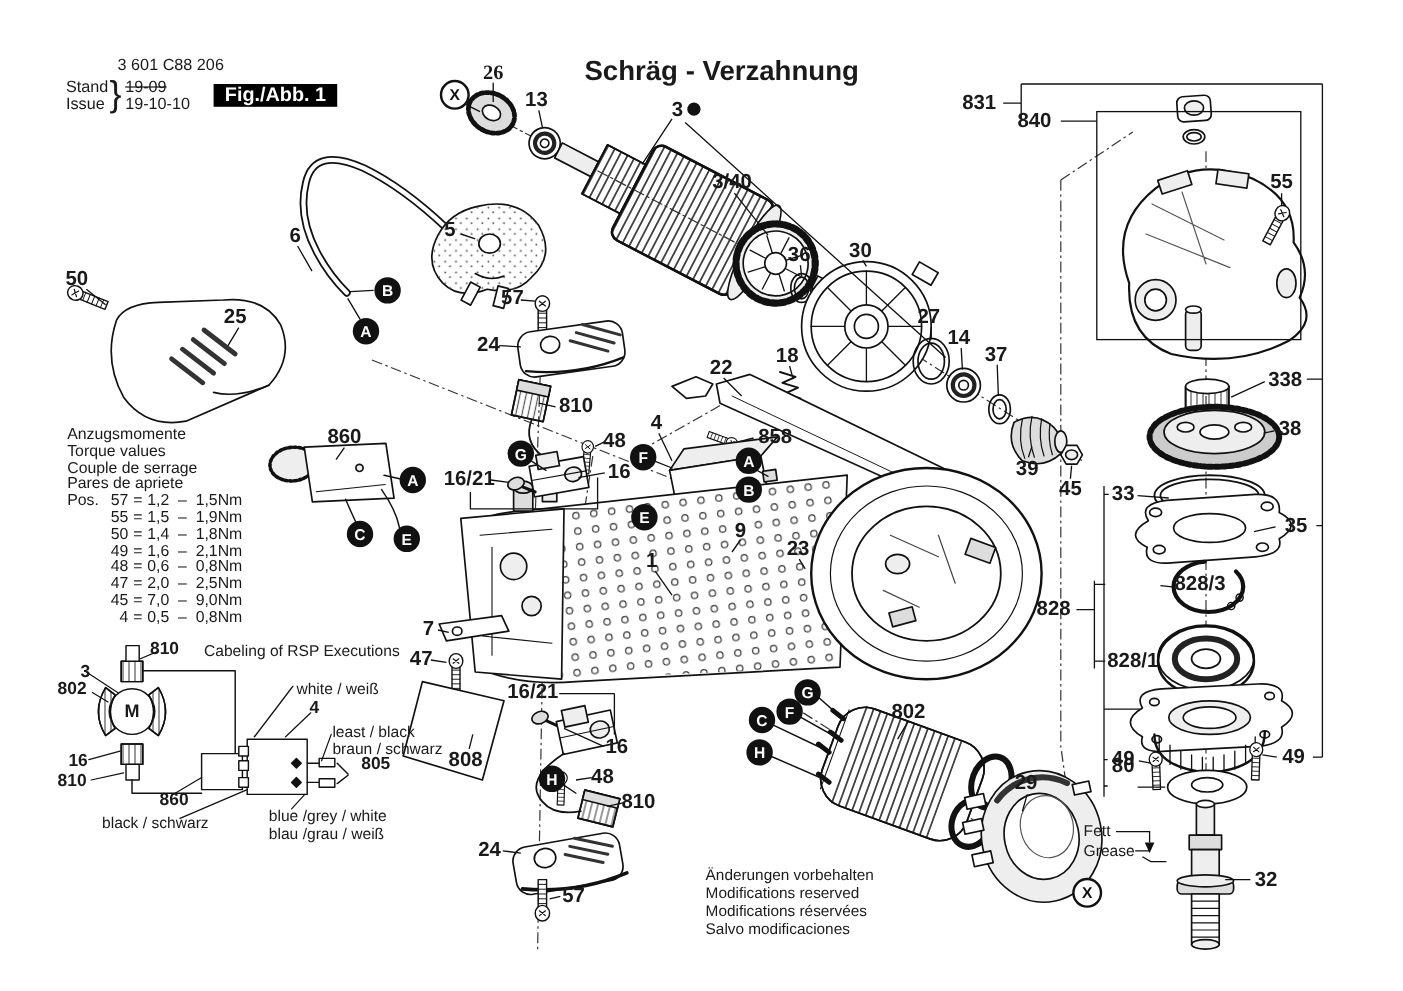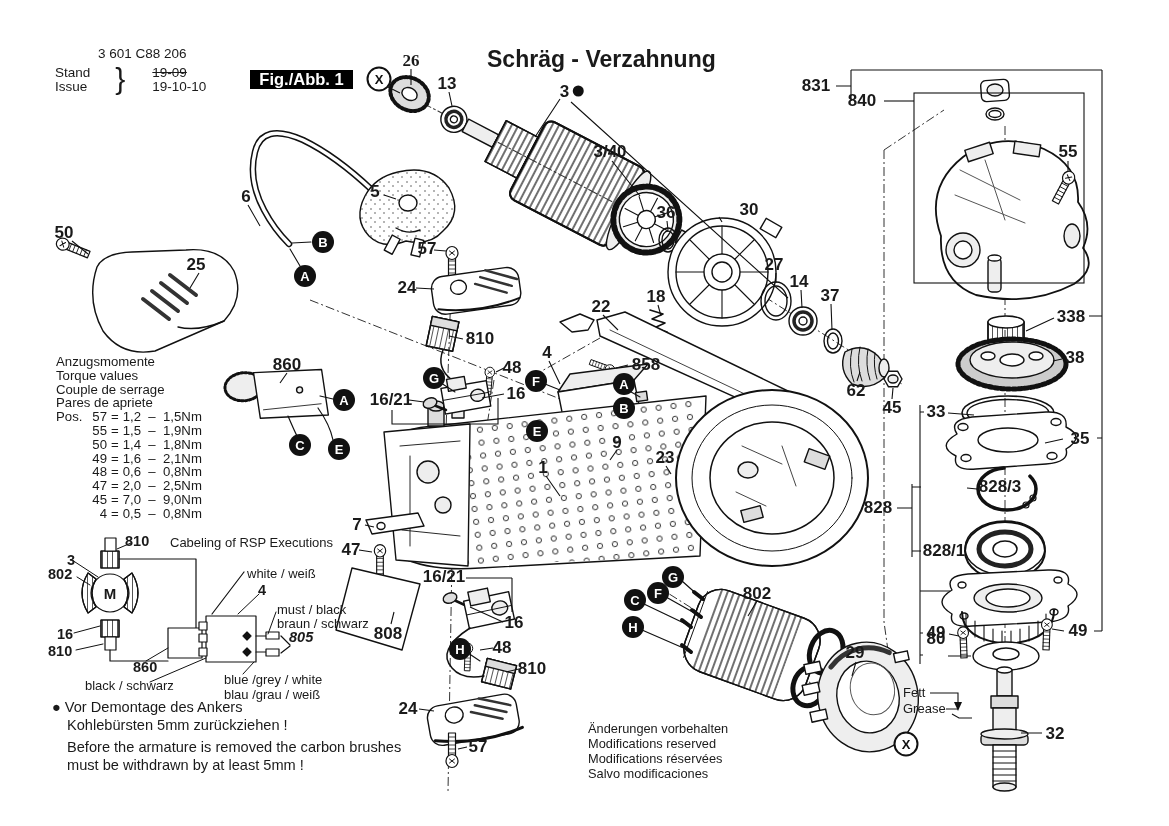--- a/index.html
+++ b/index.html
@@ -14,21 +14,21 @@
                 margin-left:4px;vertical-align:0px;}
   .badge{position:absolute;transform:translate(-50%,-50%);width:22px;height:22px;border-radius:50%;
          background:#111;color:#fff;font-weight:bold;font-size:13px;display:flex;
          align-items:center;justify-content:center;line-height:1;}
   .badge.light{background:#fff;color:#111;border:2px solid #111;width:21px;height:21px;}
   .slabel{position:absolute;font-size:13px;white-space:nowrap;line-height:1.1;}
   .slabel.b{font-weight:bold;font-size:14.5px;}
   #title{position:absolute;left:487px;top:46px;font-size:23px;font-weight:bold;white-space:nowrap;}
   #header{position:absolute;left:55px;top:46px;font-size:13.5px;line-height:15px;}
   .pn{margin-bottom:4px;margin-left:43px;}
-  .hrow{display:flex;align-items:center;gap:24px;}
+  .hrow{display:flex;align-items:center;}
   .hcol div{height:14px;}
   .brace{font-size:30px;font-weight:normal;margin:0 3px 0 1px;line-height:28px;}
   .strike{text-decoration:line-through;}
   .fig-box{background:#000;color:#fff;font-weight:bold;font-size:16.5px;padding:2px 9px;
            margin-left:20px;white-space:nowrap;}
   #torque{position:absolute;left:56px;top:355px;font-size:13.2px;line-height:13.8px;}
   .tq-row{display:flex;white-space:pre;}
   .tq-gutter{display:inline-block;width:29px;}
   .tq-pos{display:inline-block;width:22px;text-align:right;margin-right:4px;}
   .tq-eq{margin-right:4px;}
@@ -463,25 +463,25 @@
       <div class="callout" style="left: 480px; top: 338px;"><span>810</span></div>
       <div class="callout" style="left: 287px; top: 364px;"><span>860</span></div>
       <div class="callout" style="left: 512px; top: 367px;"><span>48</span></div>
       <div class="callout" style="left: 391px; top: 399px;"><span>16/21</span></div>
       <div class="callout" style="left: 516px; top: 393px;"><span>16</span></div>
       <div class="callout" style="left: 547px; top: 352px;"><span>4</span></div>
       <div class="callout" style="left: 601px; top: 306px;"><span>22</span></div>
       <div class="callout" style="left: 656px; top: 296px;"><span>18</span></div>
       <div class="callout" style="left: 646px; top: 364px;"><span>858</span></div>
       <div class="callout" style="left: 666px; top: 212px;"><span>36</span></div>
-      <div class="callout" style="left: 717px; top: 209px; margin-left: 32px;"><span>30</span></div>
+      <div class="callout" style="left: 717px; top: 209px;"><span>30</span></div>
       <div class="callout" style="left: 774px; top: 264px;"><span>27</span></div>
       <div class="callout" style="left: 799px; top: 281px;"><span>14</span></div>
       <div class="callout" style="left: 830px; top: 295px;"><span>37</span></div>
-      <div class="callout" style="left: 856px; top: 390px;"><span>62</span></div>
+      <div class="callout" style="left: 856px; top: 390px;"><span>39</span></div>
       <div class="callout" style="left: 892px; top: 407px;"><span>45</span></div>
       <div class="callout" style="left: 617px; top: 442px;"><span>9</span></div>
       <div class="callout" style="left: 665px; top: 457px;"><span>23</span></div>
       <div class="callout" style="left: 543px; top: 467px;"><span>1</span></div>
       <div class="callout" style="left: 357px; top: 524px;"><span>7</span></div>
       <div class="callout" style="left: 351px; top: 549px;"><span>47</span></div>
       <div class="callout" style="left: 388px; top: 633px;"><span>808</span></div>
       <div class="callout" style="left: 444px; top: 576px;"><span>16/21</span></div>
       <div class="callout" style="left: 514px; top: 622px;"><span>16</span></div>
       <div class="callout" style="left: 502px; top: 647px;"><span>48</span></div>
@@ -526,37 +526,29 @@
       <div class="slabel b" style="left: 125px; top: 534px;">810</div>
       <div class="slabel" style="left: 170px; top: 536px;">Cabeling of RSP Executions</div>
       <div class="slabel b" style="left: 67px; top: 553px;">3</div>
       <div class="slabel b" style="left: 48px; top: 567px;">802</div>
       <div class="slabel b" style="left: 57px; top: 627px;">16</div>
       <div class="slabel b" style="left: 48px; top: 644px;">810</div>
       <div class="slabel b" style="left: 133px; top: 660px;">860</div>
       <div class="slabel" style="left: 85px; top: 679px;">black / schwarz</div>
       <div class="slabel" style="left: 247px; top: 567px;">white / weiß</div>
       <div class="slabel b" style="left: 258px; top: 583px;">4</div>
-      <div class="slabel" style="left: 277px; top: 603px;">must / black</div>
+      <div class="slabel" style="left: 277px; top: 603px;">least / black</div>
       <div class="slabel" style="left: 277px; top: 617px;">braun / schwarz</div>
-      <div class="slabel b" style="left: 289px; top: 630px; font-style: italic;">805</div>
+      <div class="slabel b" style="left: 301px; top: 630px;">805</div>
       <div class="slabel" style="left: 224px; top: 673px;">blue /grey / white</div>
       <div class="slabel" style="left: 224px; top: 688px;">blau /grau / weiß</div>
       <div class="slabel" style="left: 903px; top: 686px;">Fett</div>
       <div class="slabel" style="left: 903px; top: 702px;">Grease</div>
     </div>
 
-<div id="notes">
-  <div>
-    <span class="bullet">●</span><span>Vor Demontage des Ankers</span>
-  </div>
-  <div class="nline">Kohlebürsten 5mm zurückziehen !</div>
-  <div class="nline gap">Before the armature is removed the carbon brushes</div>
-  <div class="nline">must be withdrawn by at least 5mm !</div>
-</div>
 
 <div id="footer">
   <div>Änderungen vorbehalten</div>
   <div>Modifications reserved</div>
   <div>Modifications réservées</div>
   <div>Salvo modificaciones</div>
 </div>
 
 </div>
 

